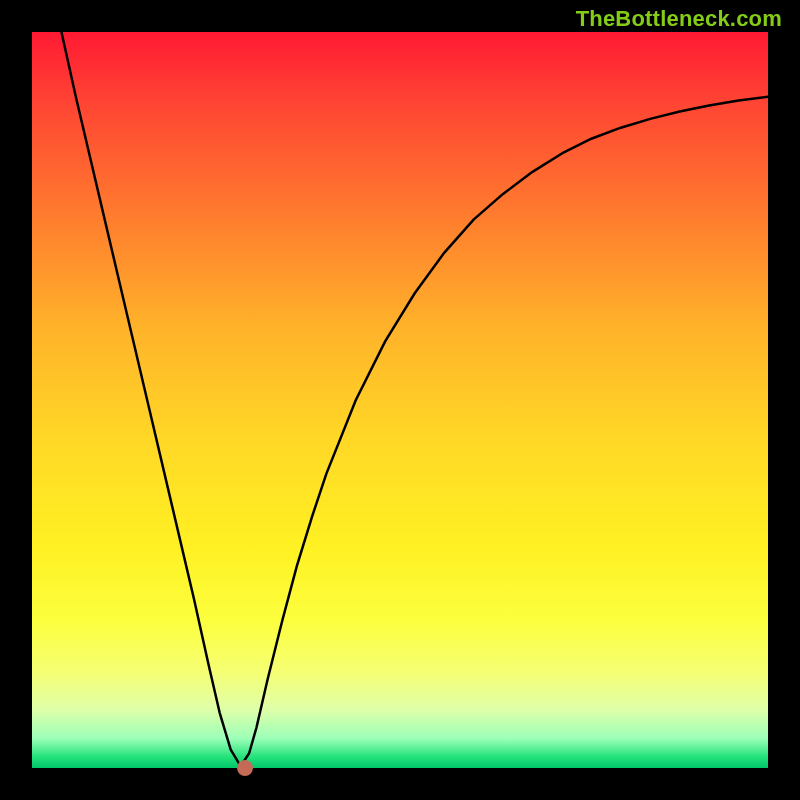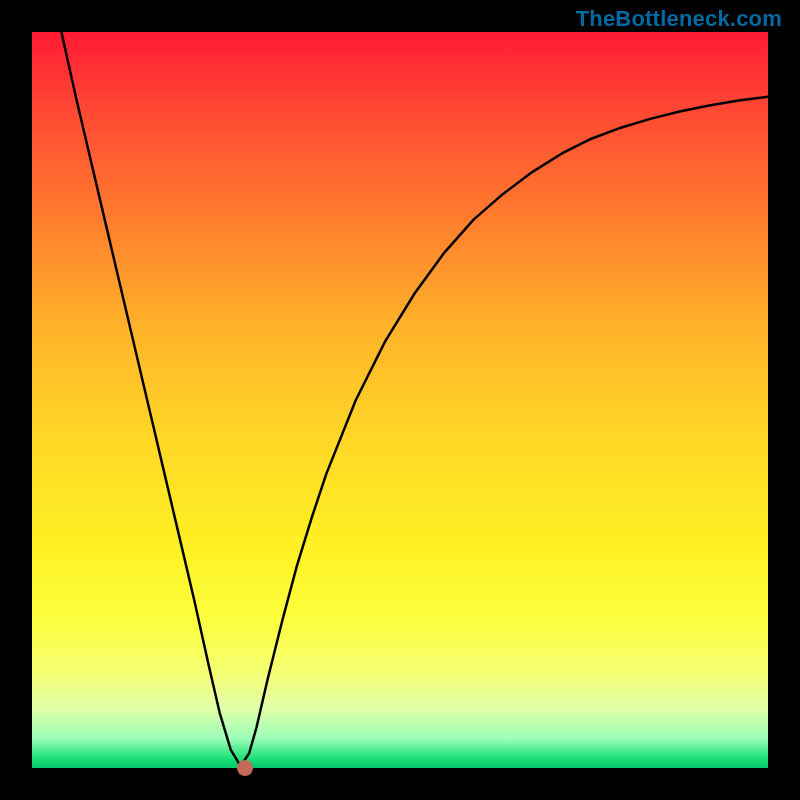--- a/index.html
+++ b/index.html
@@ -31,21 +31,21 @@
       #23e27a 98.5%,
       #00c76a 100%
     );
   }
   .watermark {
     position: absolute;
     top: 6px;
     right: 18px;
     font-size: 22px;
     font-weight: 600;
-    color: #0369a1;
+    color: #84cc16;
     letter-spacing: 0.2px;
     user-select: none;
     text-align: right;
   }
   svg.curve {
     position: absolute;
     left: 0;
     top: 0;
     width: 736px;
     height: 736px;

